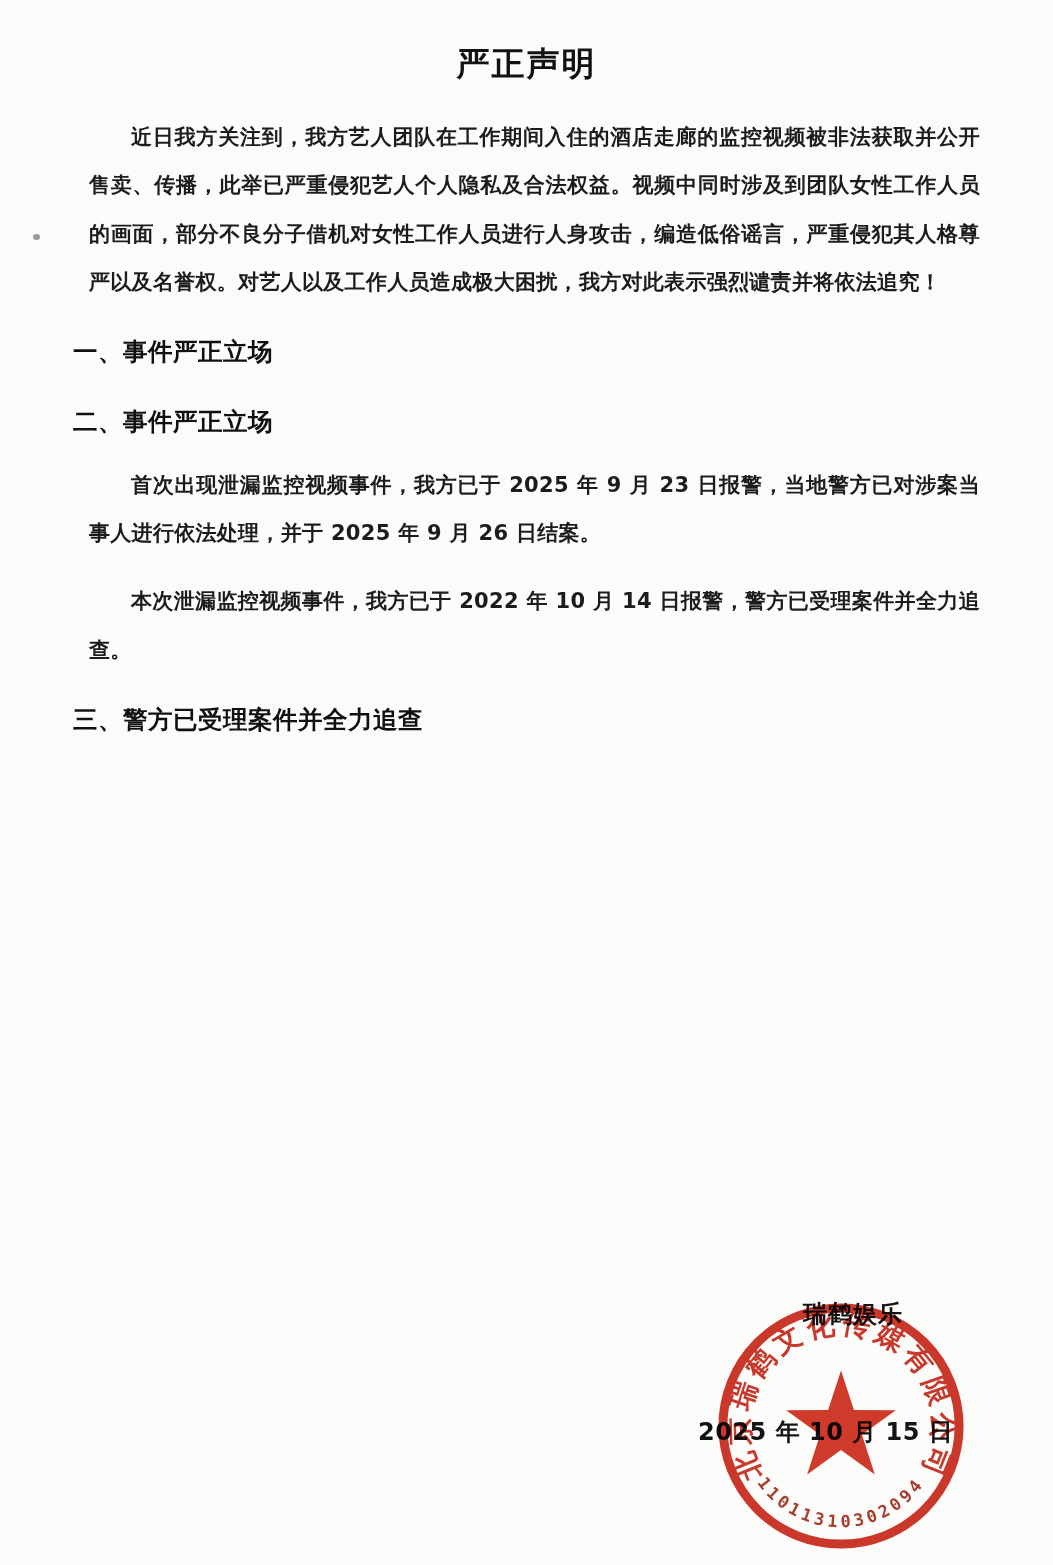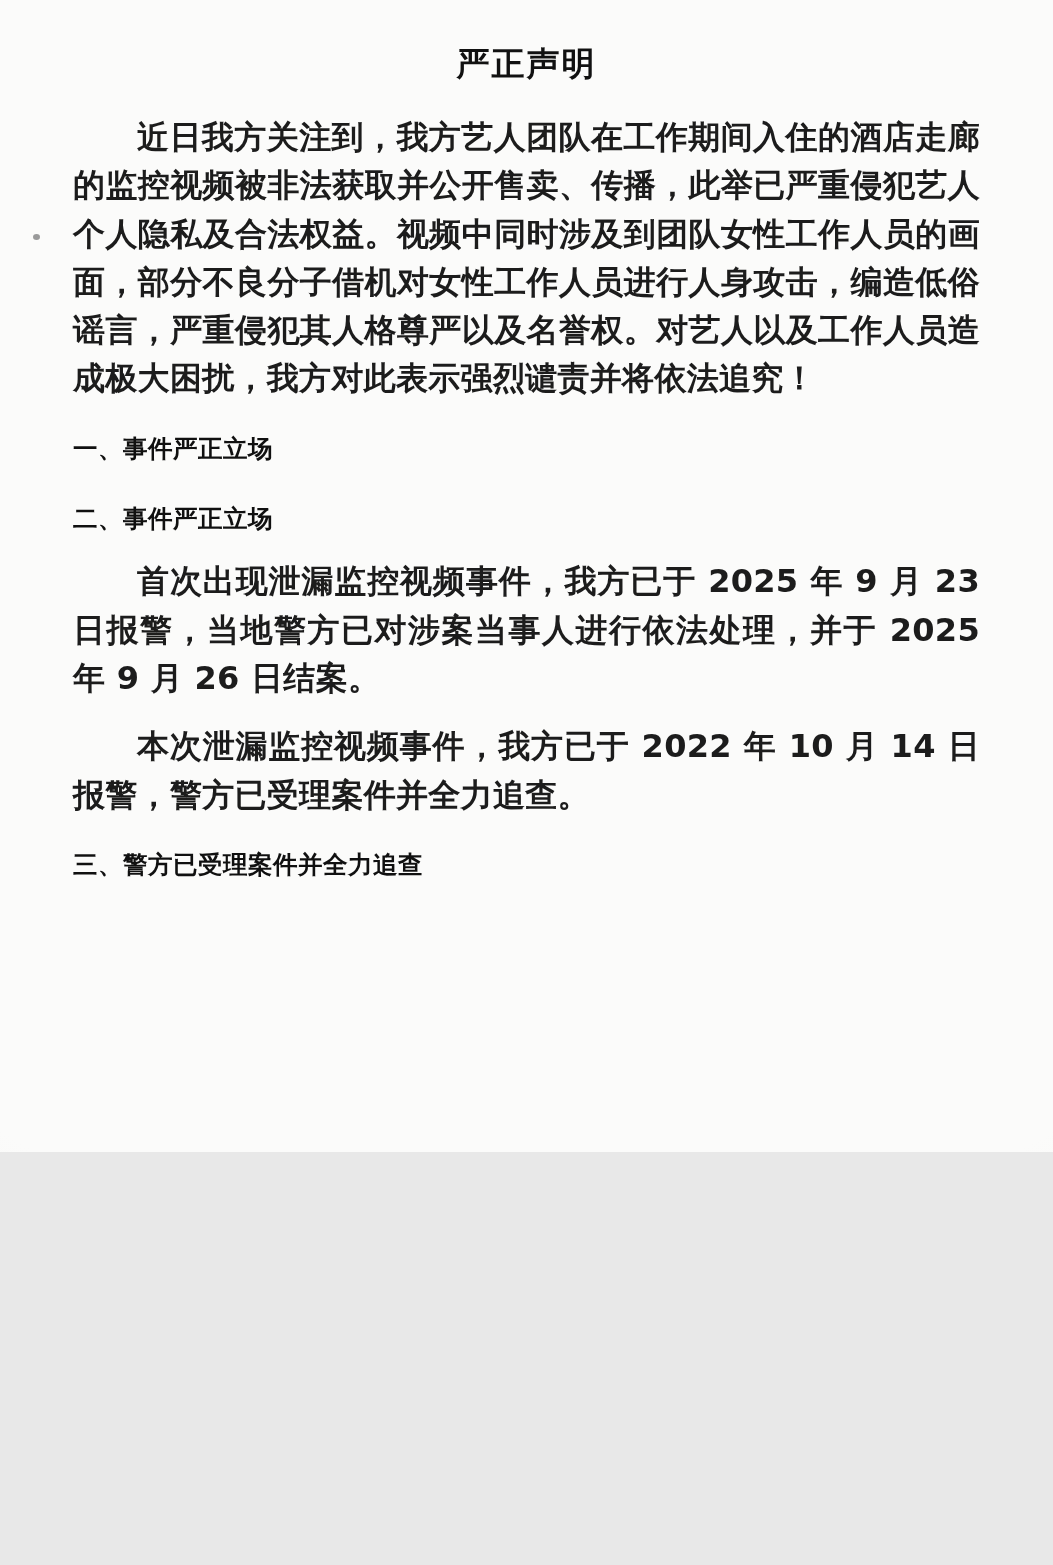--- a/index.html
+++ b/index.html
@@ -1,48 +1,48 @@
 <!DOCTYPE html>
 <html><head>
 <meta charset="utf-8">
 <style>
   * { margin: 0; padding: 0; box-sizing: border-box; }
   html, body { background: #e8e8e8; }
   .page {
     position: relative;
     width: 1053px;
-    height: 1152px;
+    height: 1565px;
     margin: 0 auto;
     overflow: hidden;
     background:
       radial-gradient(ellipse 140% 110% at 50% 45%, #fbfbfa 60%, #efefee 92%, #e9e9e8 100%);
     color: #1a1a1a;
     font-family: "DejaVu Sans", sans-serif;
   }
   .content {
     padding: 42px 73px 0 73px;
   }
   .doc-title {
     text-align: center;
     font-size: 33px;
     font-weight: 800;
     letter-spacing: 2px;
     line-height: 44px;
     margin: 0 0 27px 0;
     color: #111;
   }
   .para {
-    font-size: 32px;
+    font-size: 21px;
     line-height: 48.3px;
     font-weight: 600;
     text-indent: 2em;
     text-align: justify;
     letter-spacing: 0.3px;
     color: #1c1c1c;
-    margin: 0 0 20px 0;
+    margin: 0 0 20px 16px;
   }
   .heading {
     font-size: 24.5px;
     line-height: 48.3px;
     font-weight: 800;
     letter-spacing: 0.5px;
     color: #101010;
     margin: 22px 0 14px 0;
   }
   .sig-name {

